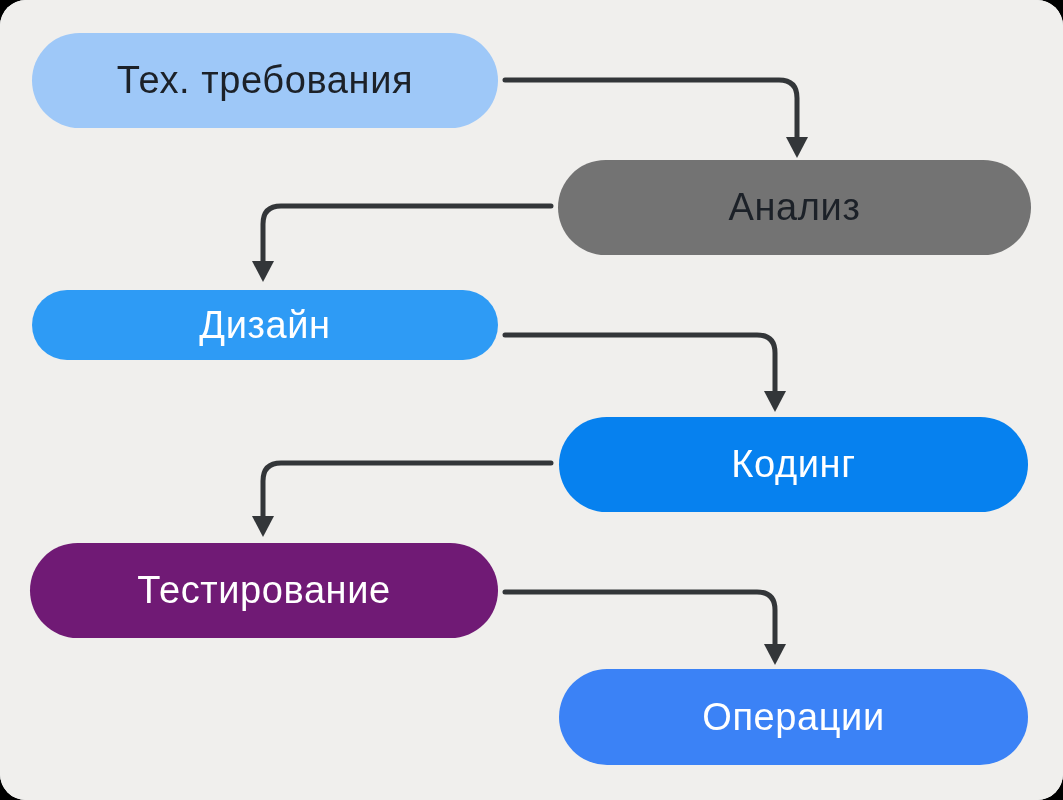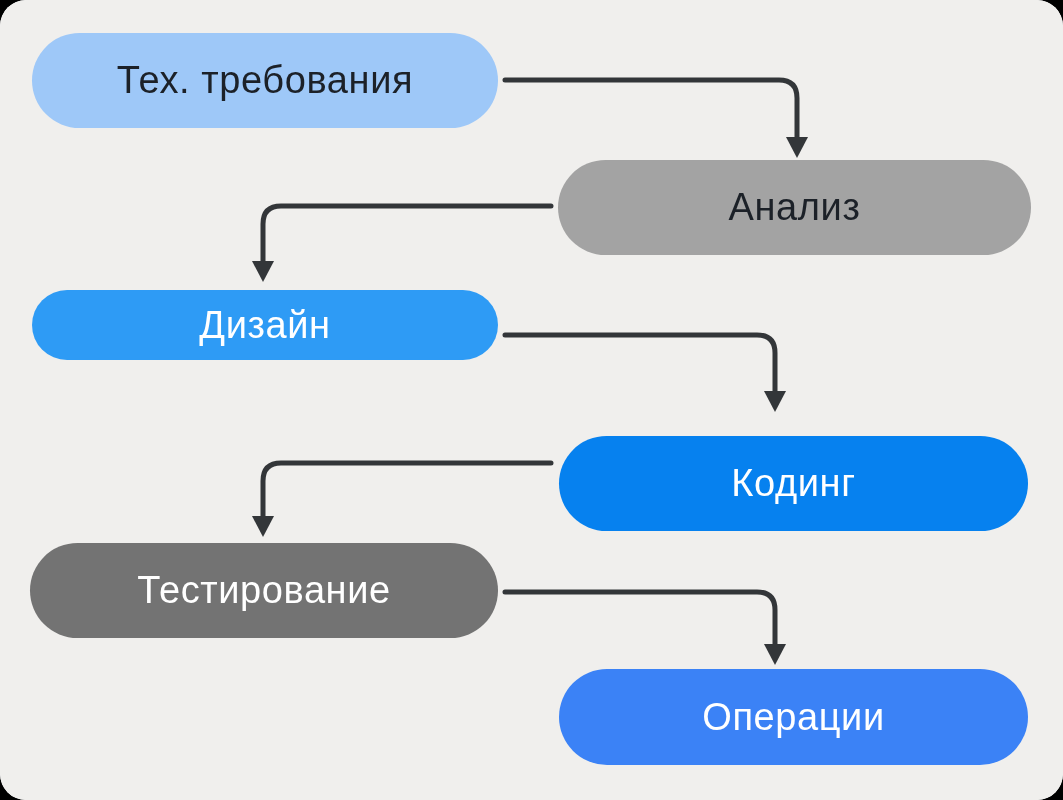--- a/index.html
+++ b/index.html
@@ -15,38 +15,38 @@
     inset: 0;
     width: 1063px;
     height: 800px;
     border-radius: 26px;
     overflow: hidden;
     background: #ffffff;
   }
   .panel {
     position: absolute;
     inset: 0;
-    border-radius: 26px;
+    border-radius: 15px;
     background: #f0efed;
   }
   .node {
     position: absolute;
     border-radius: 999px;
     display: flex;
     align-items: center;
     justify-content: center;
     font-size: 38px;
     font-weight: 500;
     letter-spacing: 0.6px;
     white-space: nowrap;
   }
   .n1 { left: 32px;  top: 33px;  width: 466px; height: 95px; }
   .n2 { left: 558px; top: 160px; width: 473px; height: 95px; }
   .n3 { left: 32px;  top: 290px; width: 466px; height: 70px; }
-  .n4 { left: 559px; top: 436px; width: 469px; height: 95px; }
+  .n4 { left: 559px; top: 417px; width: 469px; height: 95px; }
   .n5 { left: 30px;  top: 543px; width: 468px; height: 95px; }
   .n6 { left: 559px; top: 669px; width: 469px; height: 96px; }
   .arrows {
     position: absolute;
     left: 0;
     top: 0;
     pointer-events: none;
   }
   .arrows path {
     fill: none;
@@ -57,33 +57,33 @@
 </head>
 <body>
 
 <div class="frame" style="background-color: rgb(255, 255, 255);">
   <div class="panel" style="background-color: rgb(240, 239, 237);">
 
     <div class="node n1" style="background-color: rgb(158, 200, 248); color: rgb(28, 33, 40);">
       <span>Тех. требования</span>
     </div>
 
-    <div class="node n2" style="background-color: #a3a3a3; color: rgb(28, 33, 40);">
+    <div class="node n2" style="background-color: #737373; color: rgb(28, 33, 40);">
       <span>Анализ</span>
     </div>
 
     <div class="node n3" style="background-color: rgb(46, 155, 245); color: rgb(255, 255, 255);">
       <span>Дизайн</span>
     </div>
 
     <div class="node n4" style="background-color: rgb(6, 129, 239); color: rgb(255, 255, 255);">
       <span>Кодинг</span>
     </div>
 
-    <div class="node n5" style="background-color: #737373; color: rgb(255, 255, 255);">
+    <div class="node n5" style="background-color: #701a75; color: rgb(255, 255, 255);">
       <span>Тестирование</span>
     </div>
 
     <div class="node n6" style="background-color: #3b82f6; color: rgb(255, 255, 255);">
       <span>Операции</span>
     </div>
 
     <svg class="arrows" width="1063" height="800" viewBox="0 0 1063 800" xmlns="http://www.w3.org/2000/svg">
 
       <path d="M505,80 H779 Q797,80 797,98 V139" stroke="#333639"></path>

